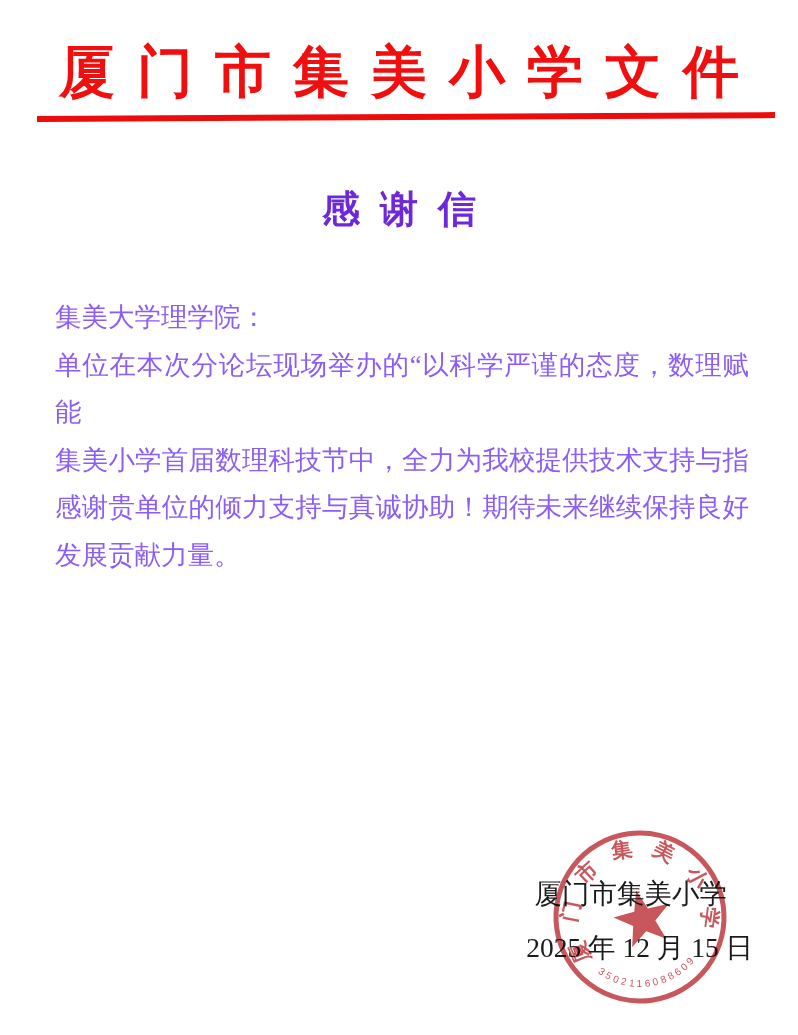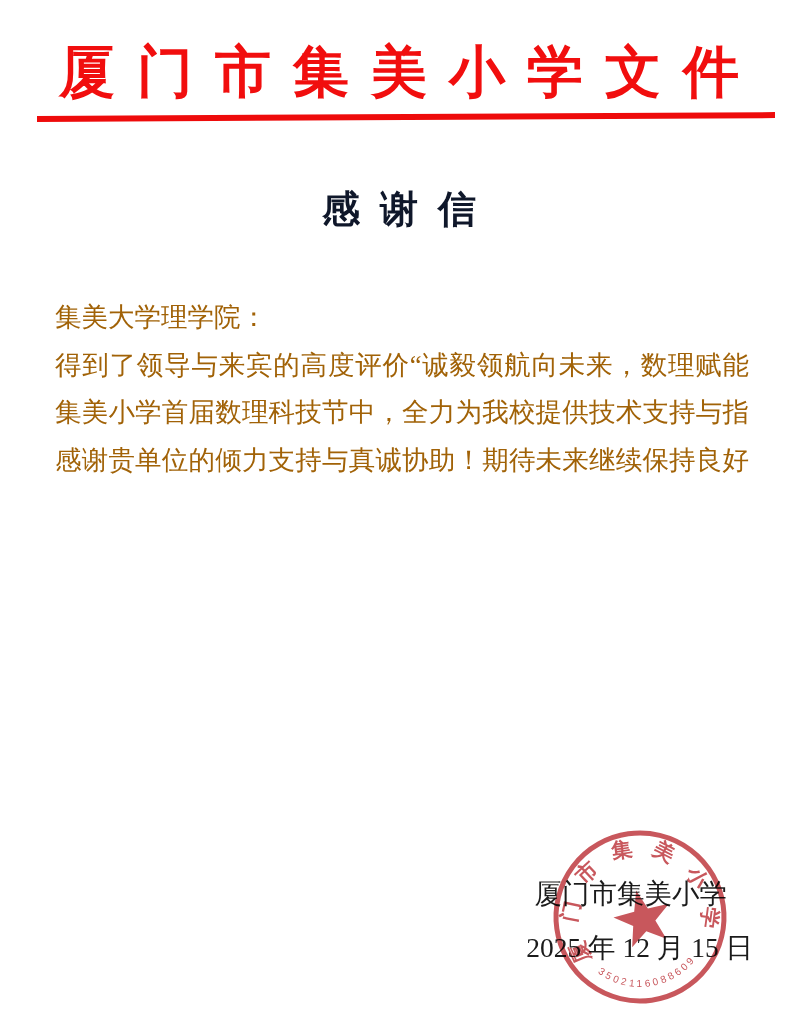--- a/index.html
+++ b/index.html
@@ -44,36 +44,36 @@
 
   
   .doc-title {
     position: absolute;
     top: 186px;
     left: 0;
     width: 100%;
     text-align: center;
     font-size: 38px;
     font-weight: bold;
-    color: #0f172a;
+    color: #6d28d9;
     letter-spacing: 20px;
     padding-left: 20px;
     box-sizing: border-box;
     line-height: 46px;
   }
 
   
   .letter-body {
     position: absolute;
     top: 294px;
     left: 55px;
     width: 694px;
     font-size: 26.5px;
     line-height: 47.6px;
-    color: #a16207;
+    color: #8b5cf6;
   }
   .letter-body .line { white-space: nowrap; }
   .letter-body .line.fill {
     white-space: normal;
     text-align: justify;
     text-align-last: justify;
   }
   .letter-body .line.indent { padding-left: 40px; }
 
   
@@ -112,23 +112,24 @@
 <div class="page">
 
   <div class="letterhead-title">厦门市集美小学文件</div>
 
   <div class="letterhead-rule"></div>
 
   <div class="doc-title">感谢信</div>
 
   <div class="letter-body">
     <div class="line">集美大学理学院：</div>
-    <div class="line fill">得到了领导与来宾的高度评价“诚毅领航向未来，数理赋能</div>
+    <div class="line fill">单位在本次分论坛现场举办的“以科学严谨的态度，数理赋能</div>
     <div class="line fill">集美小学首届数理科技节中，全力为我校提供技术支持与指</div>
     <div class="line fill">感谢贵单位的倾力支持与真诚协助！期待未来继续保持良好</div>
+    <div class="line">发展贡献力量。</div>
   </div>
 
   <div class="sig-name">厦门市集美小学</div>
 
   <div class="sig-date">2025 年 12 月 15 日</div>
 
   <svg class="seal" viewBox="0 0 240 240">
     <g transform="rotate(-8 120 120)" fill="#c2444a">
       <circle cx="120" cy="120" r="84" fill="none" stroke="#c2444a" stroke-width="5"></circle>
       <path id="sealNamePath" d="M 66.3 151 A 62 62 0 1 1 173.7 151" fill="none"></path>

